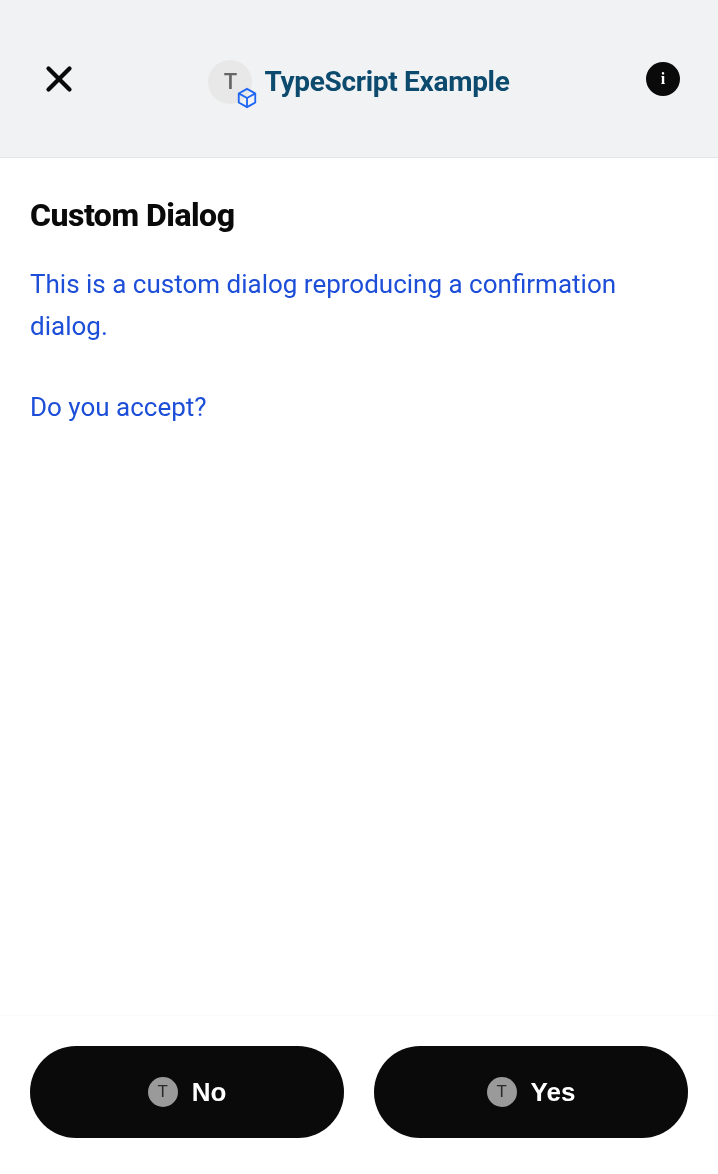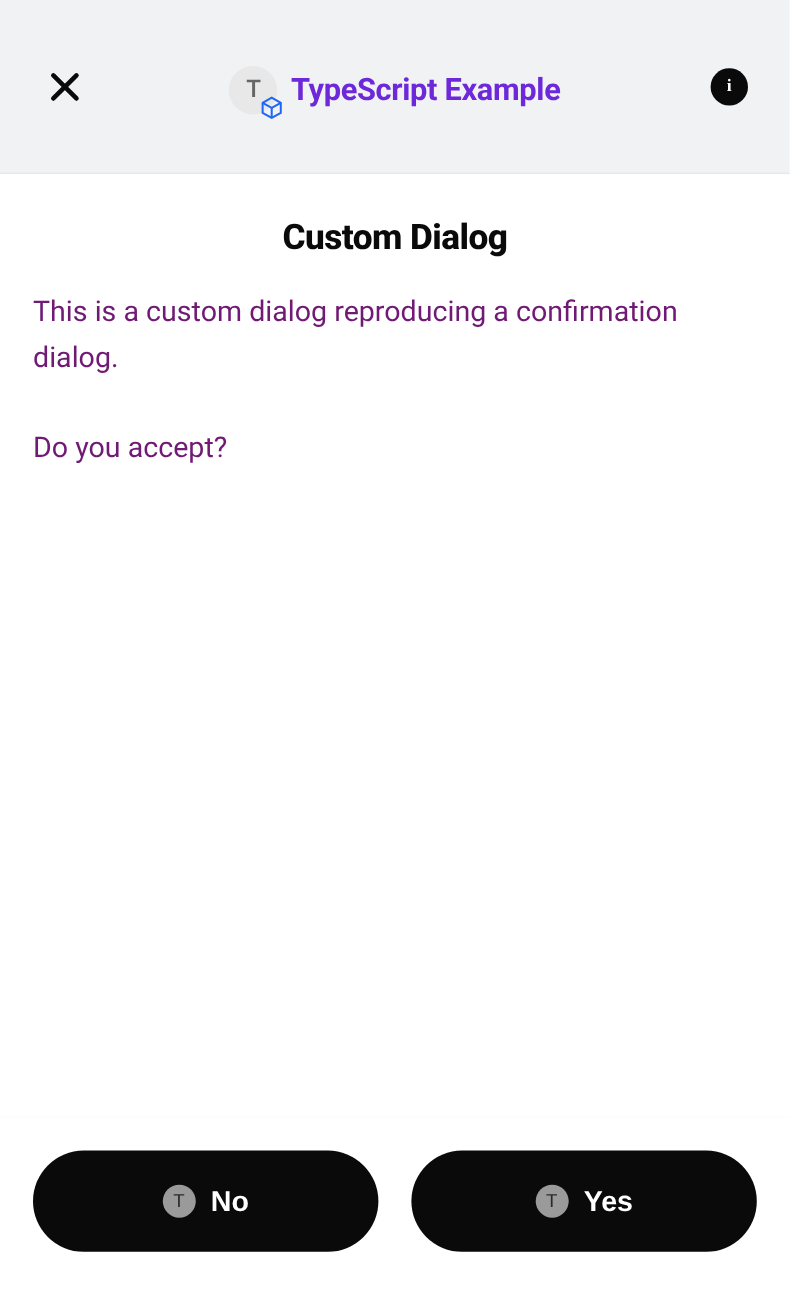--- a/index.html
+++ b/index.html
@@ -80,21 +80,21 @@
       width: 22px;
       height: 22px;
       display: flex;
       align-items: center;
       justify-content: center;
     }
     
     .app-title {
       font-size: 28px;
       font-weight: 700;
-      color: #6d28d9;
+      color: #0c4a6e;
       letter-spacing: -0.3px;
     }
     
     .app-url {
       font-size: 24px;
       color: #8b8f98;
       font-weight: 400;
     }
     
     .info-btn {
@@ -122,26 +122,25 @@
       flex: 1;
       padding: 38px 30px;
     }
     
     .dialog-title {
       font-size: 32px;
       font-weight: 800;
       color: #0a0a0a;
       margin-bottom: 30px;
       letter-spacing: -0.5px;
-      text-align: center;
     }
     
     .dialog-text {
       font-size: 26px;
-      color: #701a75;
+      color: #1d4ed8;
       line-height: 1.6;
       font-weight: 400;
     }
     
     .dialog-text + .dialog-text {
       margin-top: 40px;
     }
     
     .footer {
       padding: 30px 30px 36px 30px;

